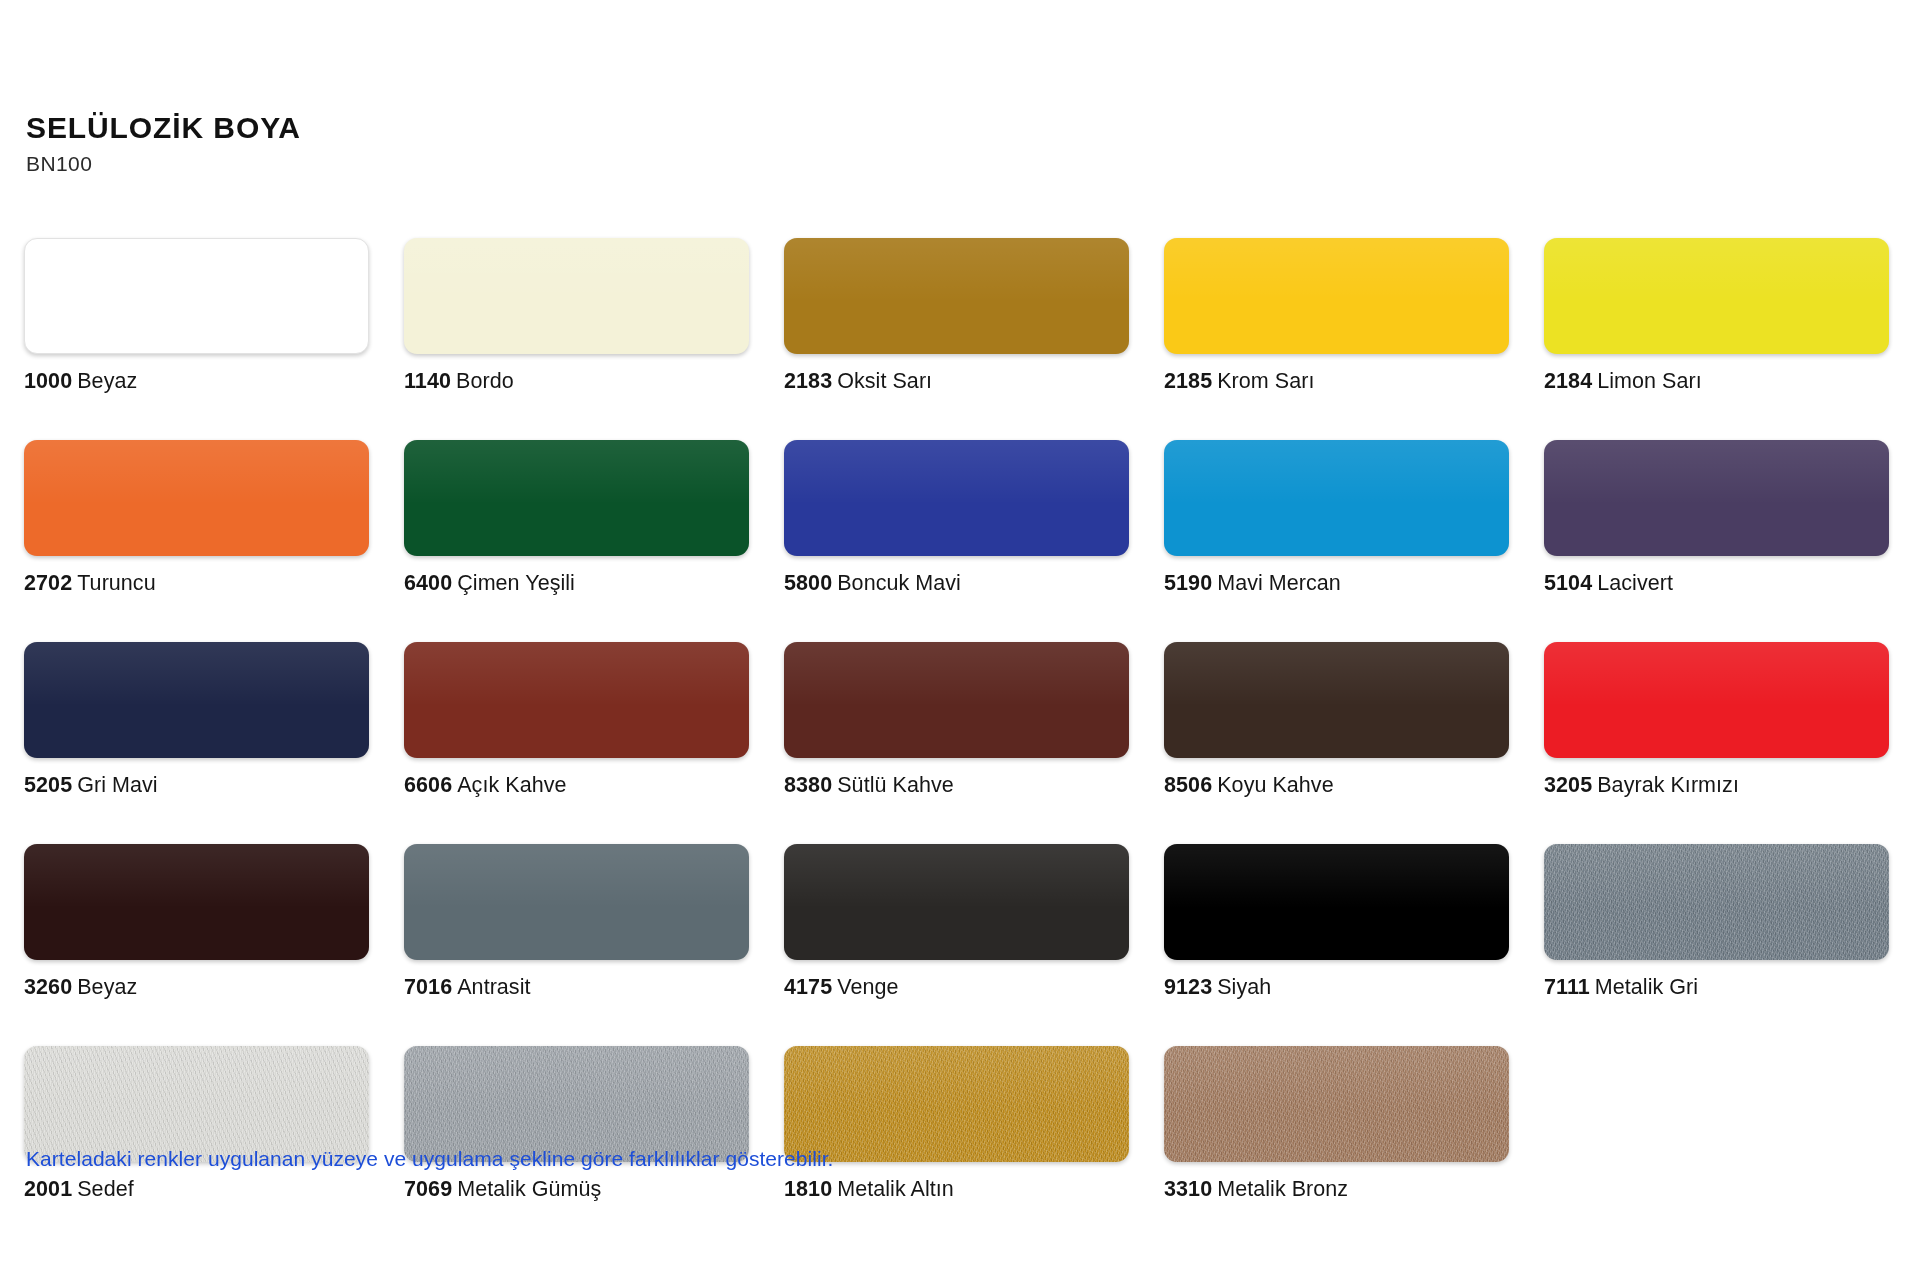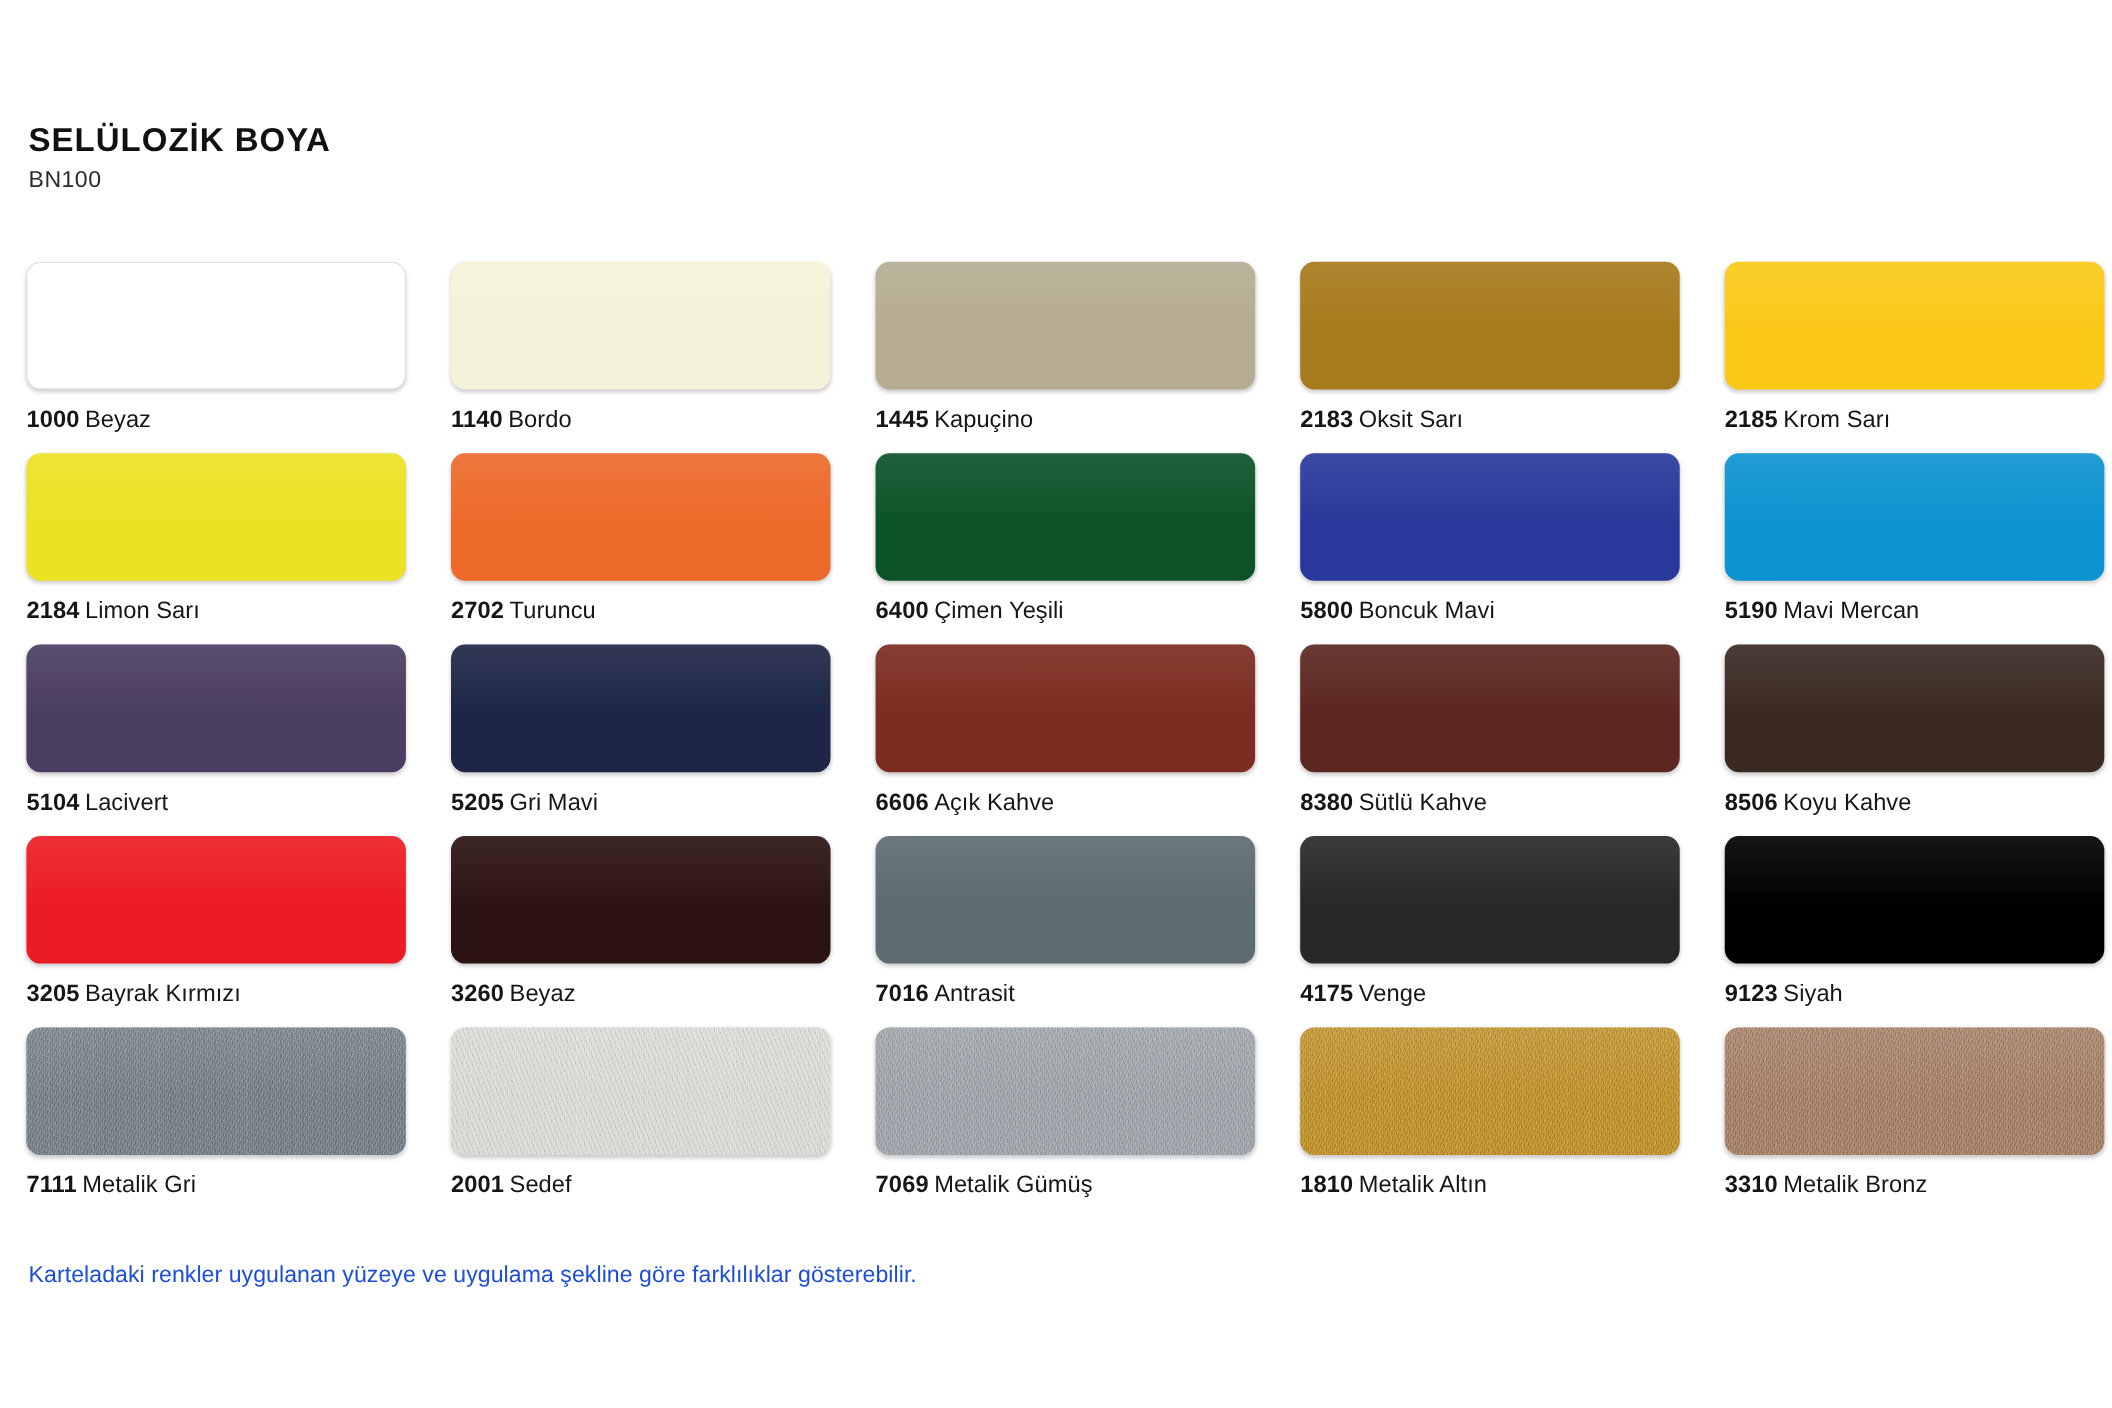--- a/index.html
+++ b/index.html
@@ -53,20 +53,21 @@
   .grid {
     position: absolute;
     left: 24px;
     top: 238px;
     width: 1872px;
     display: grid;
     grid-template-columns: repeat(5, 1fr);
     grid-auto-rows: 174px;
     column-gap: 41px;
     row-gap: 0px;
+    gap: 28px;
   }
 
   .cell {
     position: relative;
     width: 100%;
   }
 
   .swatch {
     width: 345px;
     height: 116px;
@@ -156,26 +157,20 @@
         </div>
         <div class="label"><span class="code">1000</span><span class="nm">Beyaz</span></div>
       </div>
       <div class="cell">
         <div class="swatch" style="background: rgb(244, 242, 216);">
           <div class="sheen"></div>
         </div>
         <div class="label"><span class="code">1140</span><span class="nm">Bordo</span></div>
       </div>
       <div class="cell">
-        <div class="swatch" style="background: rgb(181, 172, 146);">
-          <div class="sheen"></div>
-        </div>
-        <div class="label"><span class="code">1445</span><span class="nm">Kapuçino</span></div>
-      </div>
-      <div class="cell">
         <div class="swatch" style="background: rgb(167, 122, 27);">
           <div class="sheen"></div>
         </div>
         <div class="label"><span class="code">2183</span><span class="nm">Oksit Sarı</span></div>
       </div>
       <div class="cell">
         <div class="swatch" style="background: rgb(250, 201, 23);">
           <div class="sheen"></div>
         </div>
         <div class="label"><span class="code">2185</span><span class="nm">Krom Sarı</span></div>

